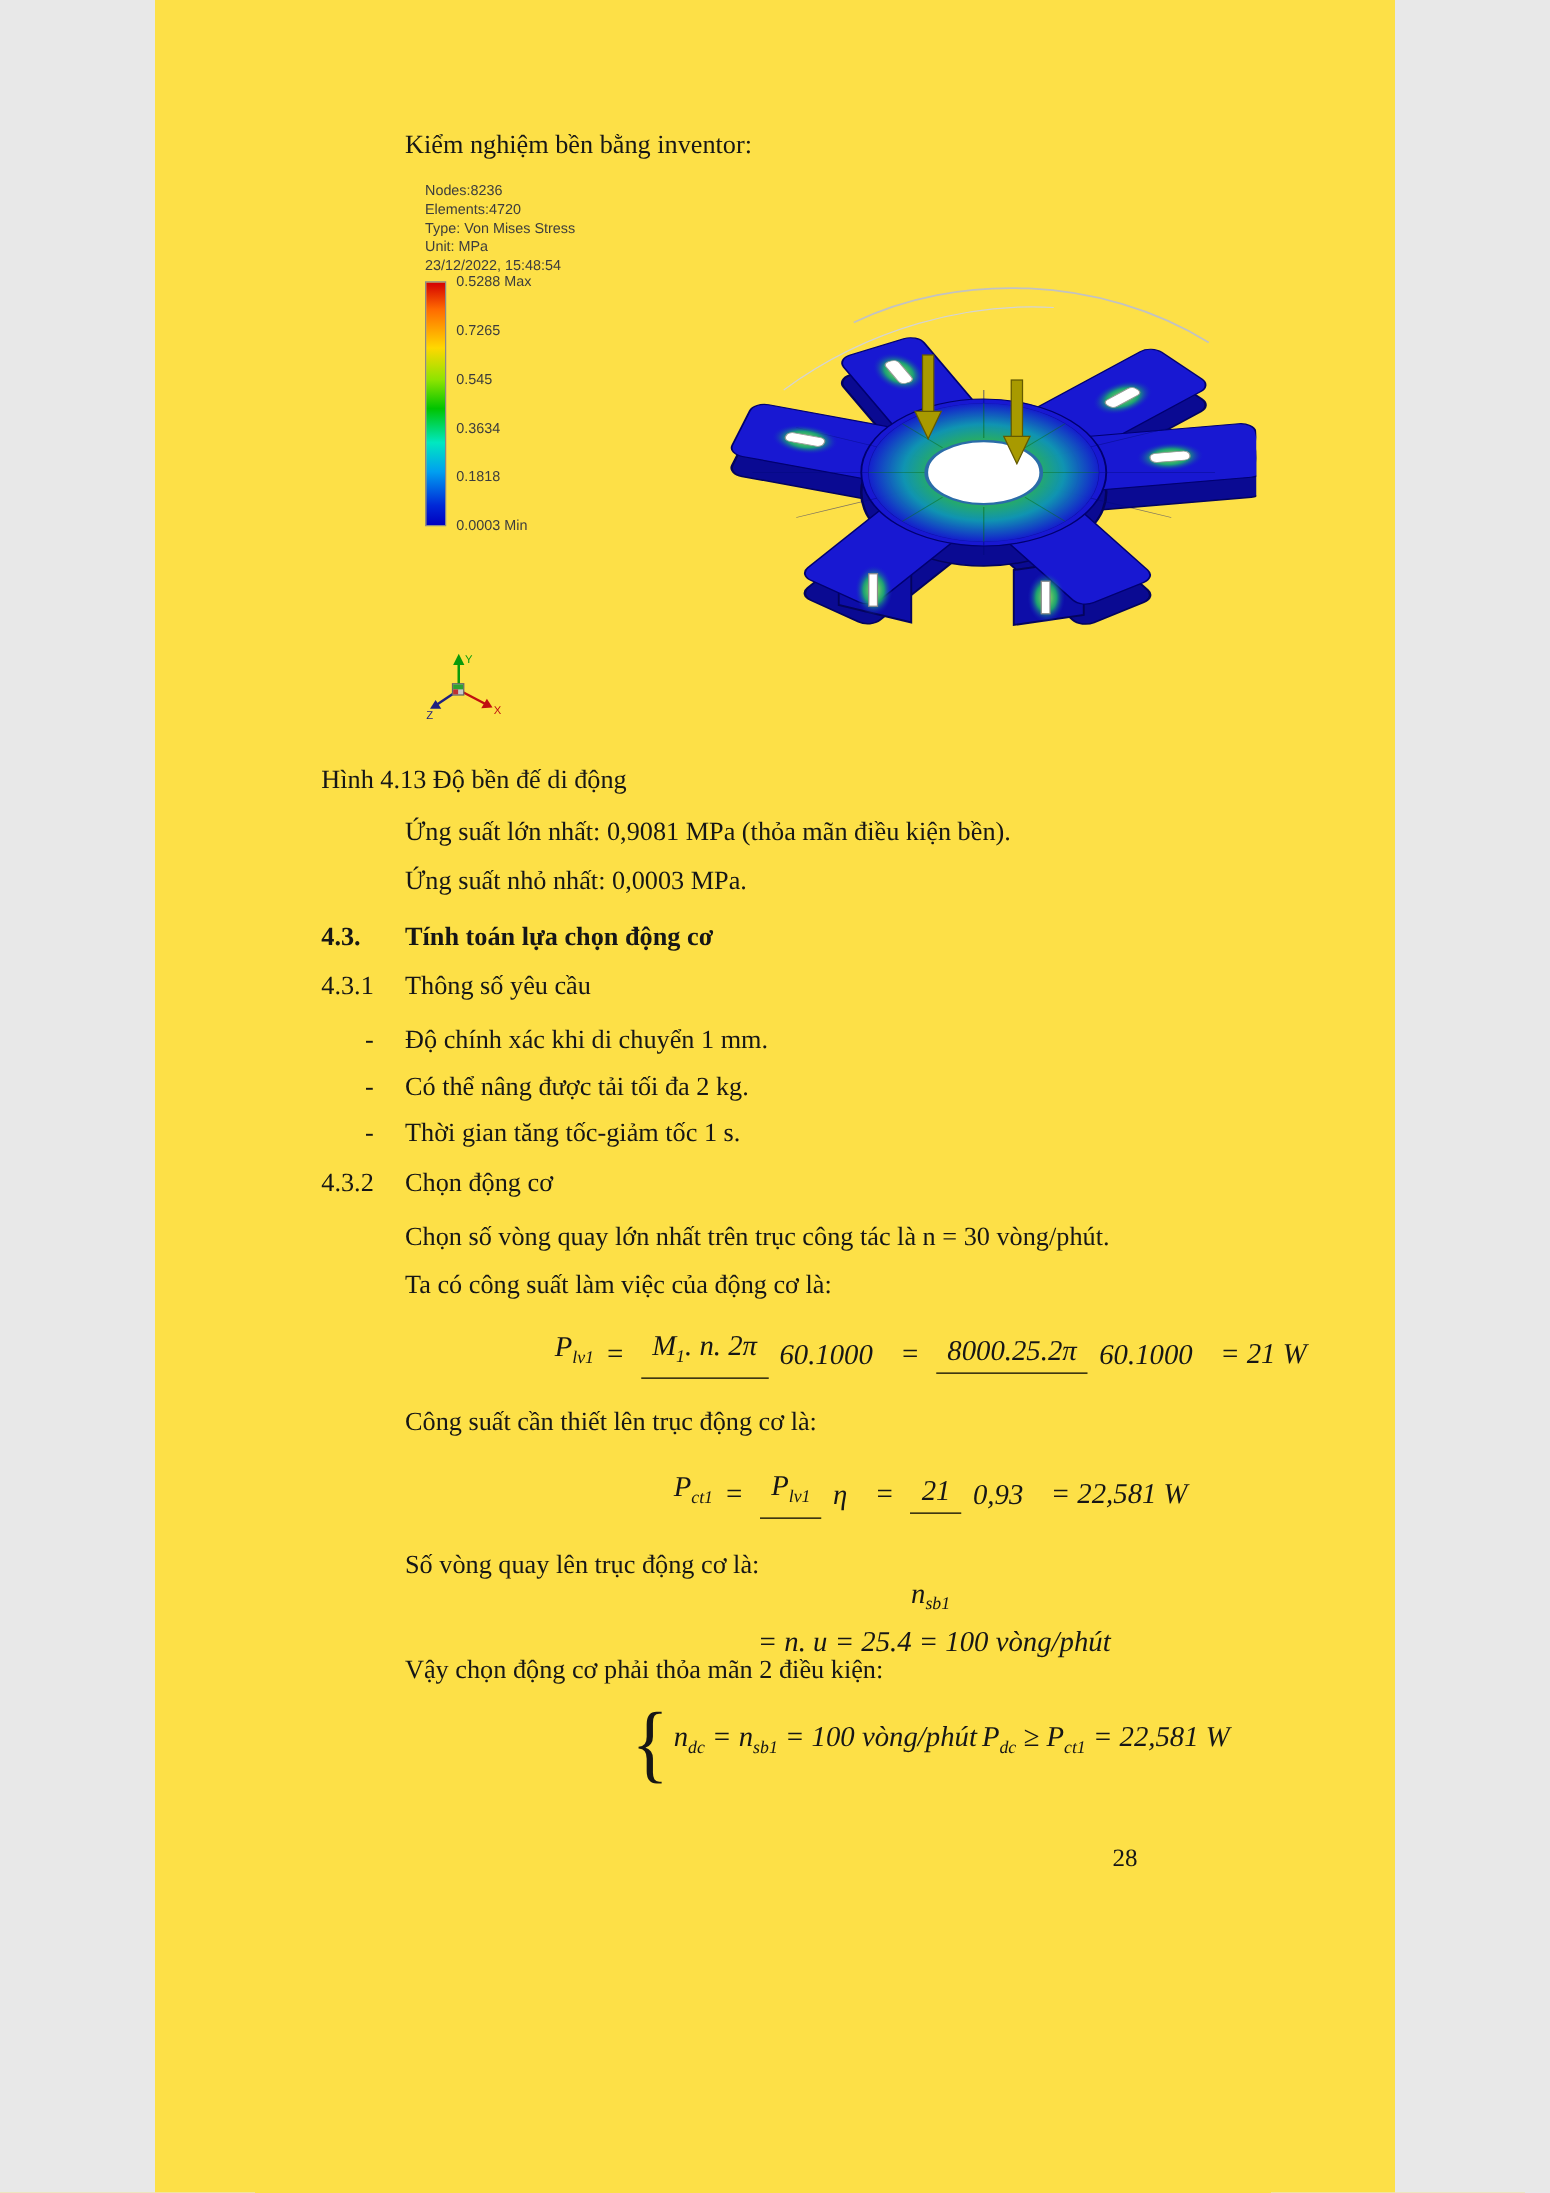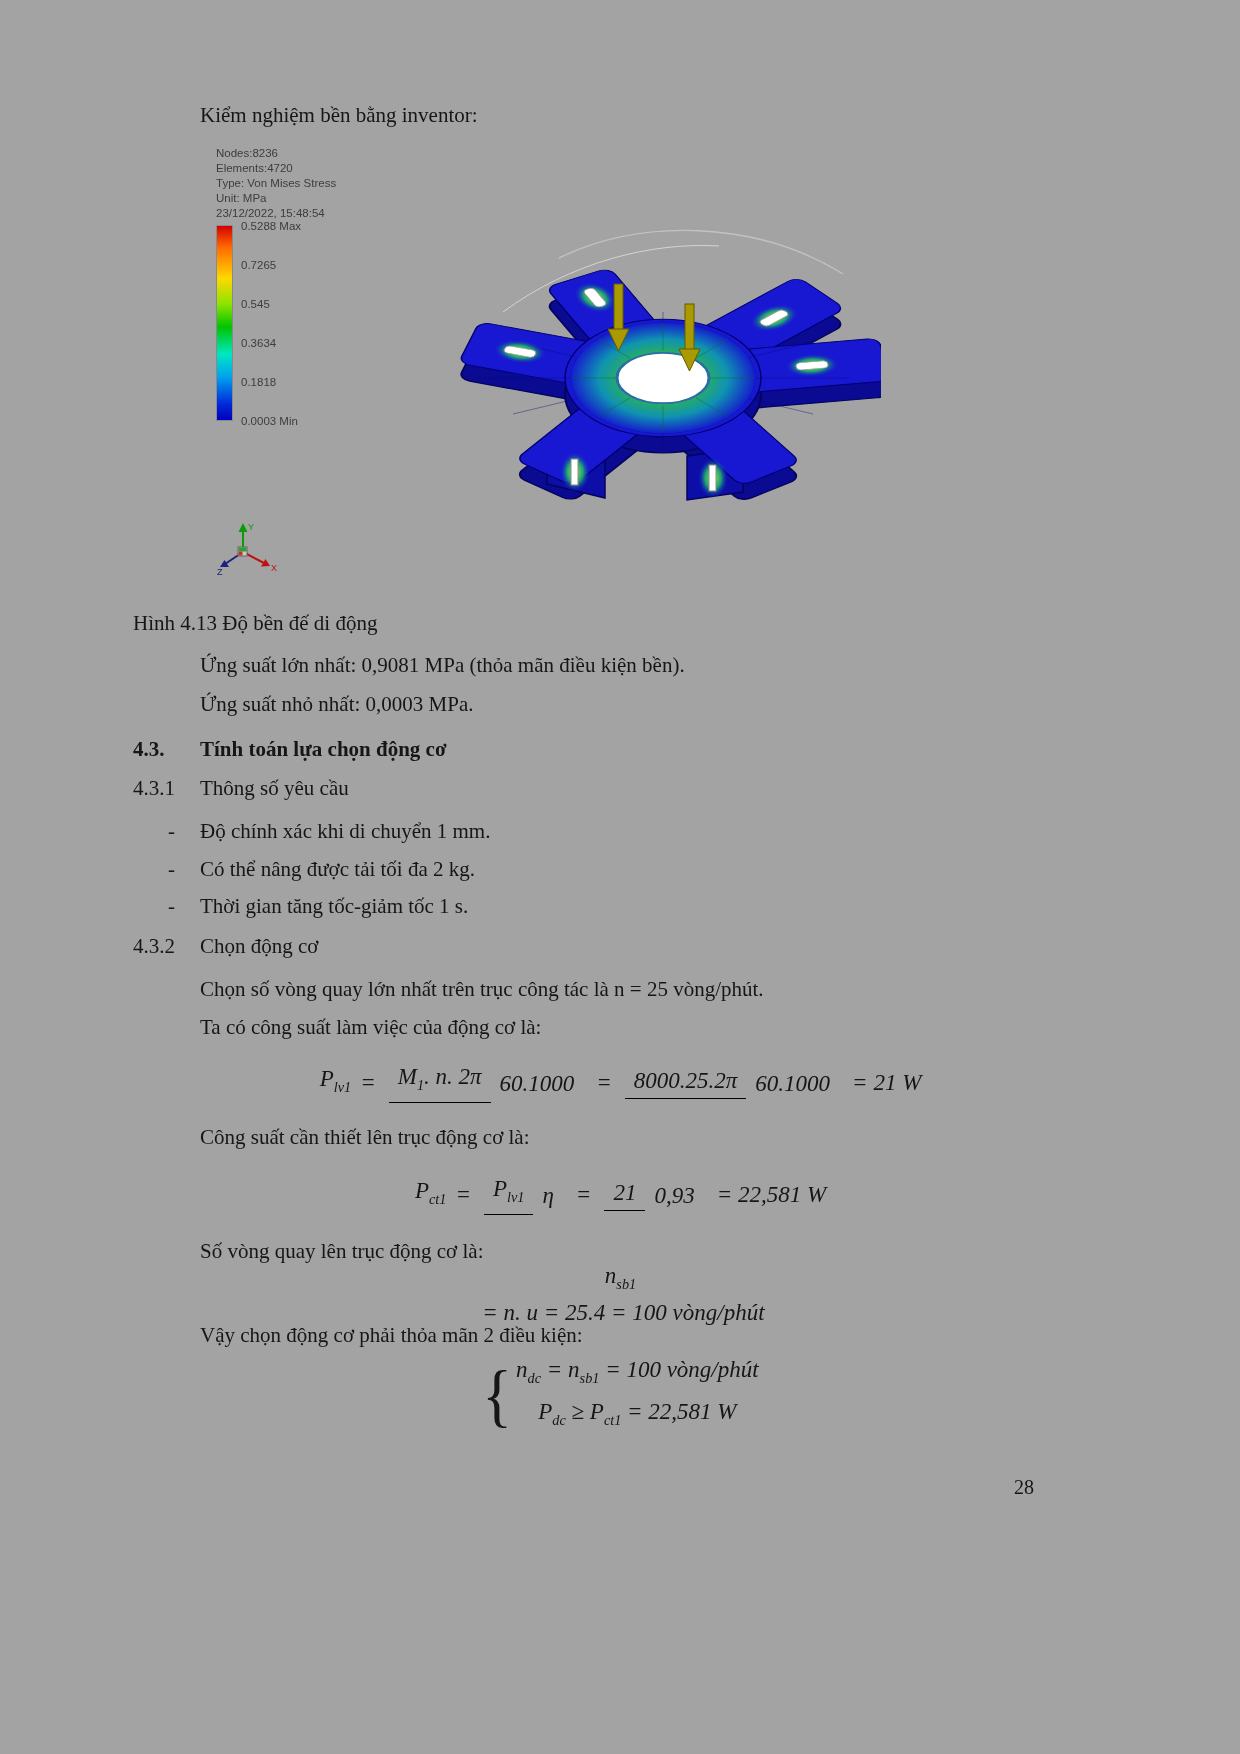--- a/index.html
+++ b/index.html
@@ -1,19 +1,19 @@
 <!DOCTYPE html>
 <html><head>
 <meta charset="utf-8">
 <style>
   * { box-sizing: border-box; }
   html,body { margin:0; padding:0; background:#e8e8e8; }
   .page {
-    position:relative; width:1240px; height:1754px; margin:0 auto;
-    background:#a3a3a3; overflow:hidden;
+    position:relative; width:992px; height:1754px; margin:0 auto;
+    background:#fde047; overflow:hidden;
     font-family:"Liberation Serif", serif; font-size:21px; color:#161616;
   }
   .content { position:absolute; left:133px; top:100px; width:975px; }
   p { margin:0; line-height:30px; }
   .ind { margin-left:67px; }
 
   
   .figure { position:relative; height:472px; }
   .fea-meta {
     position:absolute; left:83px; top:16px;
@@ -61,21 +61,21 @@
   .frac .num { padding:0 9px 2px 9px; border-bottom:1.6px solid #000; }
   .frac .den { padding:2px 9px 0 9px; }
   .tail { margin-left:9px; white-space:pre; }
   .f1 { margin-top:10px; height:62px; }
   .f2 { margin-top:10px; height:66px; }
   .p-body { margin-top:8px; }
   .p-body2 { margin-top:13px; }
   .f3 { margin-top:12px; height:34px;flex-direction:column; }
   .f4 { margin-top:8px; height:74px; }
   .brace { font-size:62px; font-style:normal; line-height:60px; margin-right:4px; transform:scaleY(1.12); }
-  .sys-lines { display:inline-flex; flex-direction:column; align-items:center; gap:4px; }
+  .sys-lines { display:inline-flex; flex-direction:row; align-items:center; gap:4px; }
   .sys-lines .line { white-space:pre; }
 
   .page-number { position:absolute; right:206px; top:1476px; font-size:20px; }
 </style>
 </head>
 <body>
 
 <div class="page">
   <div class="content">
 
@@ -266,21 +266,21 @@
       </div>
       <div class="bullet">
         <span class="dash">-</span><span>Thời gian tăng tốc-giảm tốc 1 s.</span>
       </div>
     </div>
 
     <div class="h-sub" style="margin-top:5px">
       <span class="hnum">4.3.2</span><span>Chọn động cơ</span>
     </div>
 
-    <p class="ind p-body2">Chọn số vòng quay lớn nhất trên trục công tác là n = 25 vòng/phút.</p>
+    <p class="ind p-body2">Chọn số vòng quay lớn nhất trên trục công tác là n = 30 vòng/phút.</p>
     <p class="ind p-body">Ta có công suất làm việc của động cơ là:</p>
 
     <div class="formula f1">
       <span><span>P</span><sub>lv1</sub></span>
       <span class="op">=</span>
       <span class="frac">
         <span class="num"><span>M</span><sub>1</sub><span>. n. 2π</span></span>
         <span class="den">60.1000</span>
       </span>
       <span class="op">=</span>

